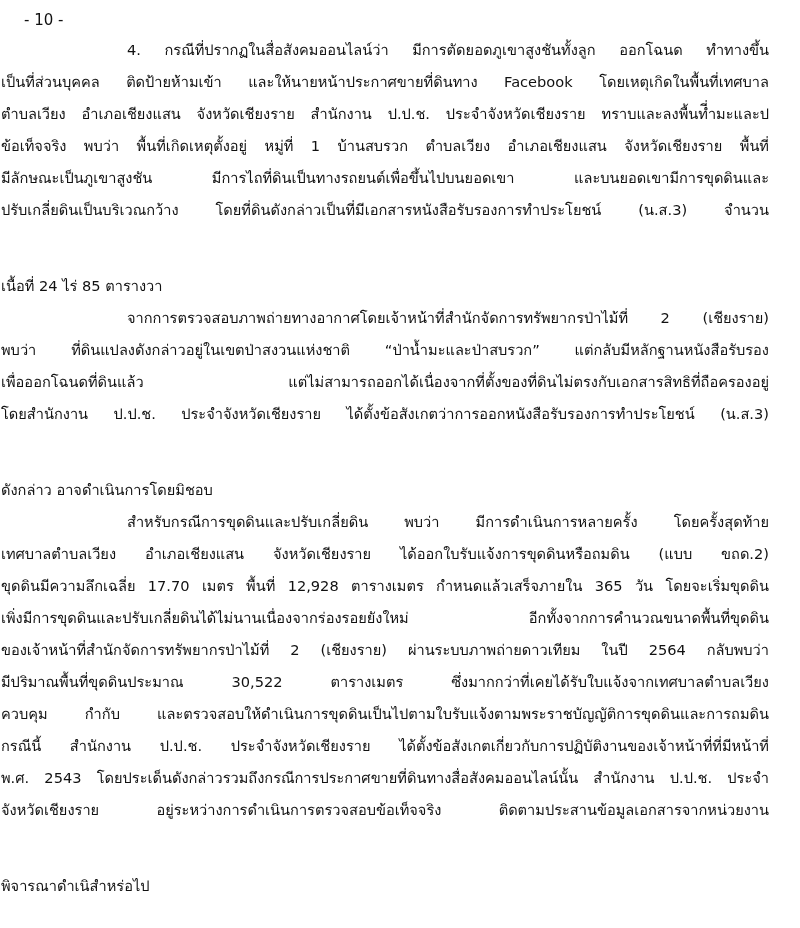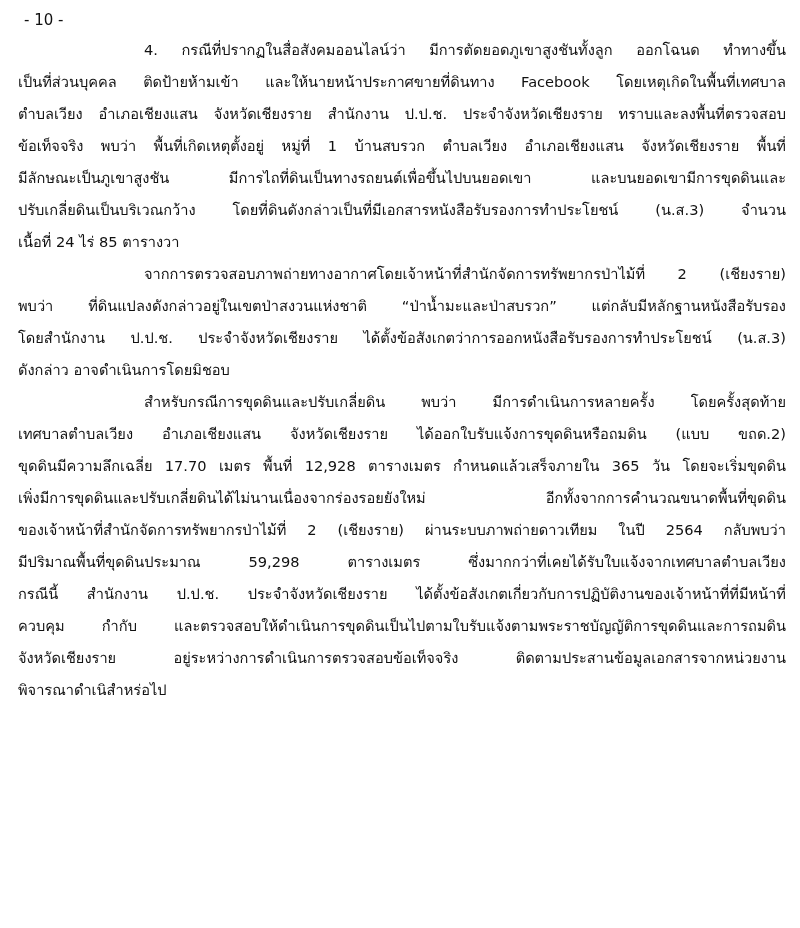--- a/index.html
+++ b/index.html
@@ -1,51 +1,53 @@
 <!DOCTYPE html>
 <html><head>
 <meta charset="utf-8">
 <style>
   html, body { margin: 0; padding: 0; background: #ffffff; }
   body { width: 800px; height: 928px; overflow: hidden; position: relative;
          font-family: "DejaVu Sans", sans-serif; color: #111; }
   .page-number { position: absolute; top: 6px; left: 0; width: 800px; text-align: left;
                  font-size: 15px; line-height: 28px; padding-left: 24px; }
-  .content { position: absolute; top: 34px; left: 18px; width: 768px; }
+  .content { position: absolute; top: 34px; left: 1px; width: 768px; }
   .line { font-size: 14.6px; line-height: 32px; height: 32px; white-space: nowrap;
           text-align: justify; text-align-last: justify; overflow: hidden; }
   .line.indent { padding-left: 126px; }
-  .line.last { text-align-last: left; }
+  .line.last { text-align-last: left; margin-top: 44px; }
 </style>
 </head>
 <body>
 
 <div class="page-number">- 10 -</div>
 
 <div class="content">
   <div>
     <div class="line indent">4. กรณีที่ปรากฏในสื่อสังคมออนไลน์ว่า มีการตัดยอดภูเขาสูงชันทั้งลูก ออกโฉนด ทำทางขึ้น</div>
     <div class="line">เป็นที่ส่วนบุคคล ติดป้ายห้ามเข้า และให้นายหน้าประกาศขายที่ดินทาง Facebook โดยเหตุเกิดในพื้นที่เทศบาล</div>
-    <div class="line">ตำบลเวียง อำเภอเชียงแสน จังหวัดเชียงราย สำนักงาน ป.ป.ช. ประจำจังหวัดเชียงราย ทราบและลงพื้นที่ตรวจสอบ</div>
+    <div class="line">ตำบลเวียง อำเภอเชียงแสน จังหวัดเชียงราย สำนักงาน ป.ป.ช. ประจำจังหวัดเชียงราย ทราบและลงพื้นที่ำมะและป</div>
     <div class="line">ข้อเท็จจริง พบว่า พื้นที่เกิดเหตุตั้งอยู่ หมู่ที่ 1 บ้านสบรวก ตำบลเวียง อำเภอเชียงแสน จังหวัดเชียงราย พื้นที่</div>
     <div class="line">มีลักษณะเป็นภูเขาสูงชัน มีการไถที่ดินเป็นทางรถยนต์เพื่อขึ้นไปบนยอดเขา และบนยอดเขามีการขุดดินและ</div>
     <div class="line">ปรับเกลี่ยดินเป็นบริเวณกว้าง โดยที่ดินดังกล่าวเป็นที่มีเอกสารหนังสือรับรองการทำประโยชน์ (น.ส.3) จำนวน</div>
     <div class="line last">เนื้อที่ 24 ไร่ 85 ตารางวา</div>
   </div>
   <div>
     <div class="line indent">จากการตรวจสอบภาพถ่ายทางอากาศโดยเจ้าหน้าที่สำนักจัดการทรัพยากรป่าไม้ที่ 2 (เชียงราย)</div>
     <div class="line">พบว่า ที่ดินแปลงดังกล่าวอยู่ในเขตป่าสงวนแห่งชาติ “ป่าน้ำมะและป่าสบรวก” แต่กลับมีหลักฐานหนังสือรับรอง</div>
+    <div class="line">เพื่อออกโฉนดที่ดินแล้ว แต่ไม่สามารถออกได้เนื่องจากที่ตั้งของที่ดินไม่ตรงกับเอกสารสิทธิที่ถือครองอยู่</div>
     <div class="line">โดยสำนักงาน ป.ป.ช. ประจำจังหวัดเชียงราย ได้ตั้งข้อสังเกตว่าการออกหนังสือรับรองการทำประโยชน์ (น.ส.3)</div>
     <div class="line last">ดังกล่าว อาจดำเนินการโดยมิชอบ</div>
   </div>
   <div>
     <div class="line indent">สำหรับกรณีการขุดดินและปรับเกลี่ยดิน พบว่า มีการดำเนินการหลายครั้ง โดยครั้งสุดท้าย</div>
     <div class="line">เทศบาลตำบลเวียง อำเภอเชียงแสน จังหวัดเชียงราย ได้ออกใบรับแจ้งการขุดดินหรือถมดิน (แบบ ขถด.2)</div>
     <div class="line">ขุดดินมีความลึกเฉลี่ย 17.70 เมตร พื้นที่ 12,928 ตารางเมตร กำหนดแล้วเสร็จภายใน 365 วัน โดยจะเริ่มขุดดิน</div>
     <div class="line">เพิ่งมีการขุดดินและปรับเกลี่ยดินได้ไม่นานเนื่องจากร่องรอยยังใหม่ อีกทั้งจากการคำนวณขนาดพื้นที่ขุดดิน</div>
     <div class="line">ของเจ้าหน้าที่สำนักจัดการทรัพยากรป่าไม้ที่ 2 (เชียงราย) ผ่านระบบภาพถ่ายดาวเทียม ในปี 2564 กลับพบว่า</div>
-    <div class="line">มีปริมาณพื้นที่ขุดดินประมาณ 59,298 ตารางเมตร ซึ่งมากกว่าที่เคยได้รับใบแจ้งจากเทศบาลตำบลเวียง</div>
+    <div class="line">มีปริมาณพื้นที่ขุดดินประมาณ 30,522 ตารางเมตร ซึ่งมากกว่าที่เคยได้รับใบแจ้งจากเทศบาลตำบลเวียง</div>
+    <div class="line">ควบคุม กำกับ และตรวจสอบให้ดำเนินการขุดดินเป็นไปตามใบรับแจ้งตามพระราชบัญญัติการขุดดินและการถมดิน</div>
     <div class="line">กรณีนี้ สำนักงาน ป.ป.ช. ประจำจังหวัดเชียงราย ได้ตั้งข้อสังเกตเกี่ยวกับการปฏิบัติงานของเจ้าหน้าที่ที่มีหน้าที่</div>
-    <div class="line">ควบคุม กำกับ และตรวจสอบให้ดำเนินการขุดดินเป็นไปตามใบรับแจ้งตามพระราชบัญญัติการขุดดินและการถมดิน</div>
+    <div class="line">พ.ศ. 2543 โดยประเด็นดังกล่าวรวมถึงกรณีการประกาศขายที่ดินทางสื่อสังคมออนไลน์นั้น สำนักงาน ป.ป.ช. ประจำ</div>
     <div class="line">จังหวัดเชียงราย อยู่ระหว่างการดำเนินการตรวจสอบข้อเท็จจริง ติดตามประสานข้อมูลเอกสารจากหน่วยงาน</div>
     <div class="line last">พิจารณาดำเนิสำหร่อไป</div>
   </div>
 </div>
 
 </body></html>

